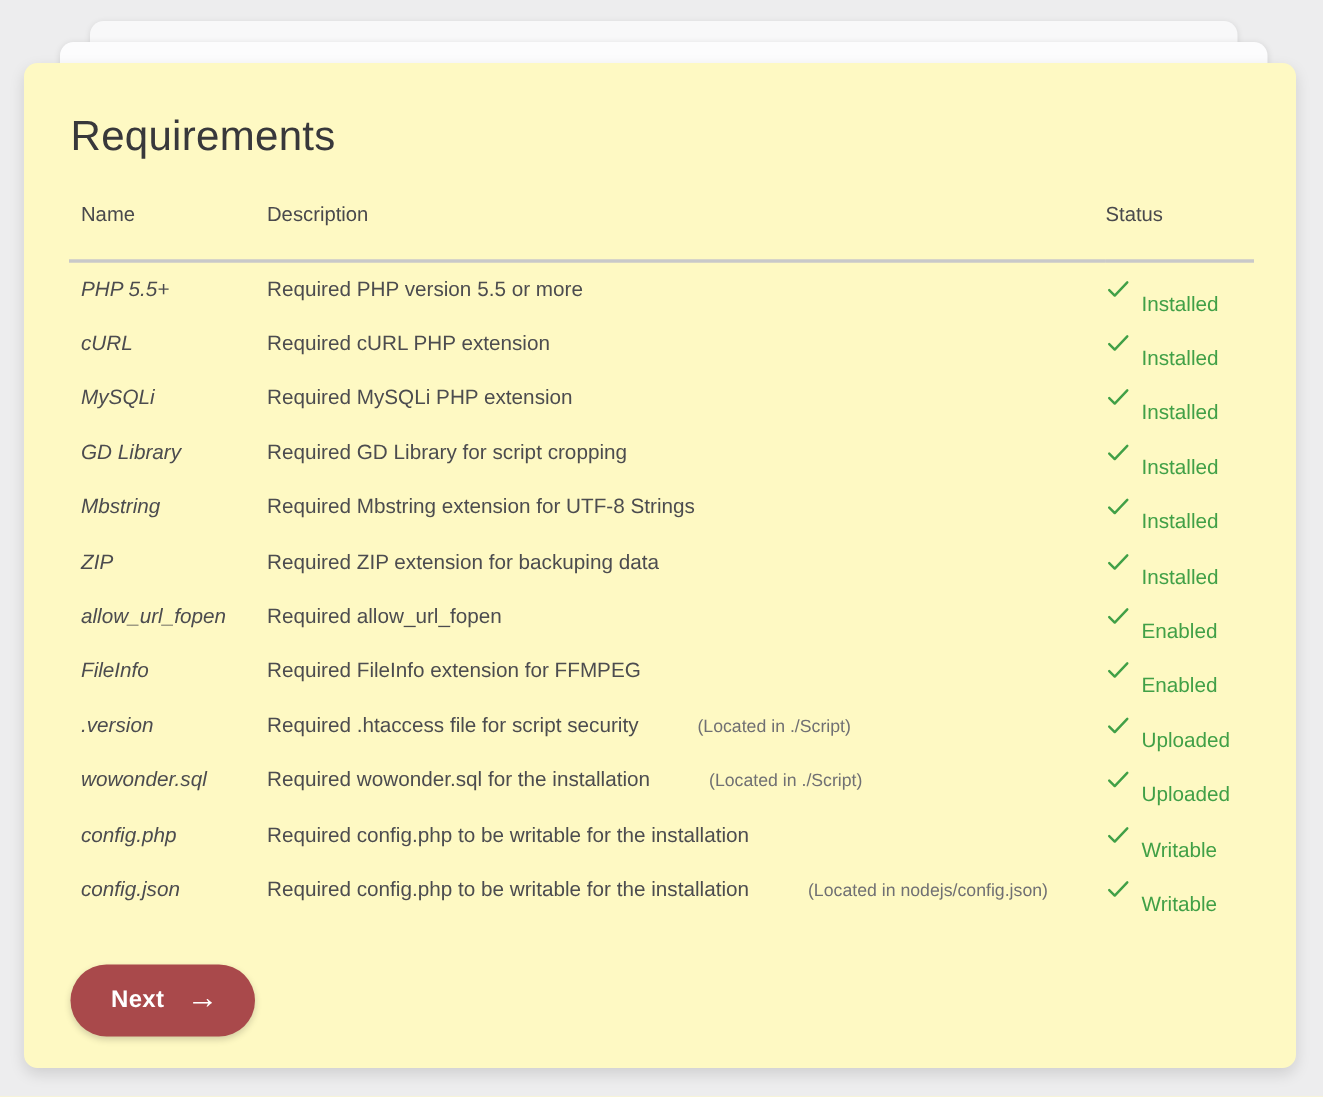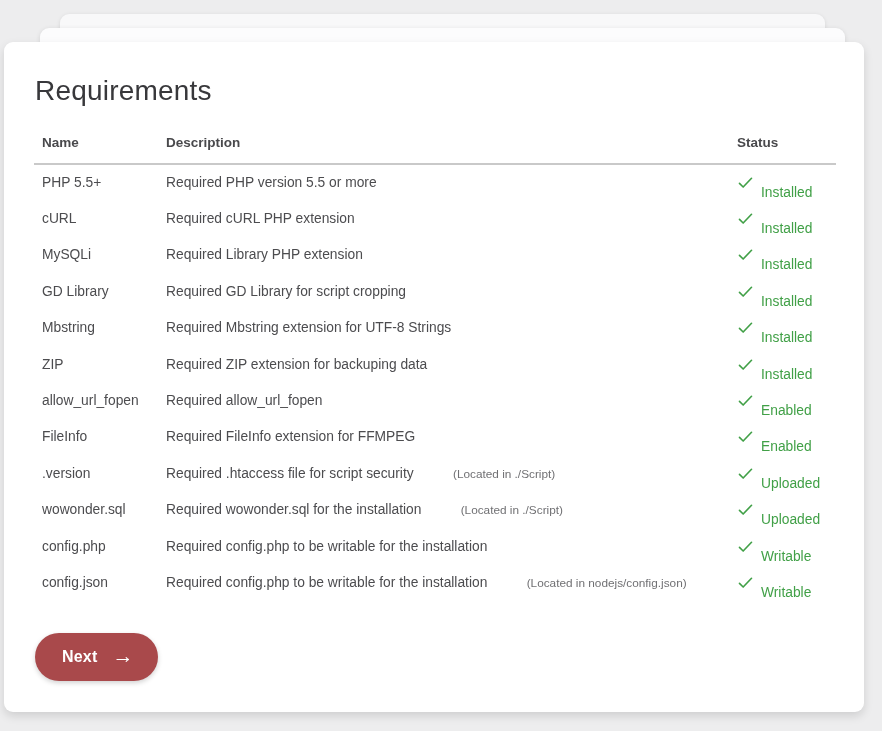--- a/index.html
+++ b/index.html
@@ -20,60 +20,60 @@
     background: #f8f8f9;
     box-shadow: 0 1px 4px rgba(0,0,0,0.10);
   }
   .card-mid {
     left: 40px; right: 37px; top: 28px;
     background: #fcfcfd;
     box-shadow: 0 1px 5px rgba(0,0,0,0.11);
   }
   .card-main {
     position: absolute;
-    left: 4px; right: 18px; top: 42px;
+    left: 16px; right: 18px; top: 42px;
     height: 670px;
-    background: #ffffff;
+    background: #fef9c3;
     border-radius: 9px;
     box-shadow: 0 4px 10px rgba(0,0,0,0.13);
     padding: 33px 28px 0 30px;
   }
   .page-title {
     margin: 0 0 0 1px;
     font-size: 28px;
     font-weight: 400;
     color: #38383b;
     letter-spacing: 0.2px;
   }
   table.req-table {
     width: 100%;
     border-collapse: collapse;
     table-layout: fixed;
     margin-top: 28px;
   }
   .req-table th {
     text-align: left;
     font-size: 13.5px;
-    font-weight: 700;
+    font-weight: 400;
     color: #49494c;
-    padding: 0 0 13px 0;
+    padding: 0 0 23px 0;
     border-bottom: 2px solid #c9c9c9;
   }
   th.col-name { width: 132px; padding-left: 8px; }
   th.col-status { width: 99px; }
   .req-table td {
     font-size: 13.8px;
     color: #4c4c4f;
     height: 36.4px;
     padding: 0;
     vertical-align: middle;
     white-space: nowrap;
     overflow: hidden;
   }
-  td.col-name { padding-left: 8px; }
+  td.col-name { padding-left: 8px; font-style: italic; }
   .desc-note {
     font-size: 11.8px;
     color: #707073;
     margin-left: 36px;
   }
   .status-wrap {
     display: inline-flex;
     align-items: center;
     gap: 7px;
   }
@@ -137,21 +137,21 @@
           <td class="col-desc"><span class="desc-main">Required cURL PHP extension</span><span class="desc-note"></span></td>
           <td class="col-status"><span class="status-wrap">
               <svg class="check" viewBox="0 0 24 24" width="17" height="17" aria-hidden="true">
                 <path d="M3.5 13.2l5.2 5.2L20.5 6" fill="none" stroke="currentColor" stroke-width="2.3" stroke-linecap="round" stroke-linejoin="round"></path>
               </svg>
               <span class="status-text">Installed</span>
             </span></td>
         </tr>
         <tr>
           <td class="col-name">MySQLi</td>
-          <td class="col-desc"><span class="desc-main">Required Library PHP extension</span><span class="desc-note"></span></td>
+          <td class="col-desc"><span class="desc-main">Required MySQLi PHP extension</span><span class="desc-note"></span></td>
           <td class="col-status"><span class="status-wrap">
               <svg class="check" viewBox="0 0 24 24" width="17" height="17" aria-hidden="true">
                 <path d="M3.5 13.2l5.2 5.2L20.5 6" fill="none" stroke="currentColor" stroke-width="2.3" stroke-linecap="round" stroke-linejoin="round"></path>
               </svg>
               <span class="status-text">Installed</span>
             </span></td>
         </tr>
         <tr>
           <td class="col-name">GD Library</td>
           <td class="col-desc"><span class="desc-main">Required GD Library for script cropping</span><span class="desc-note"></span></td>

